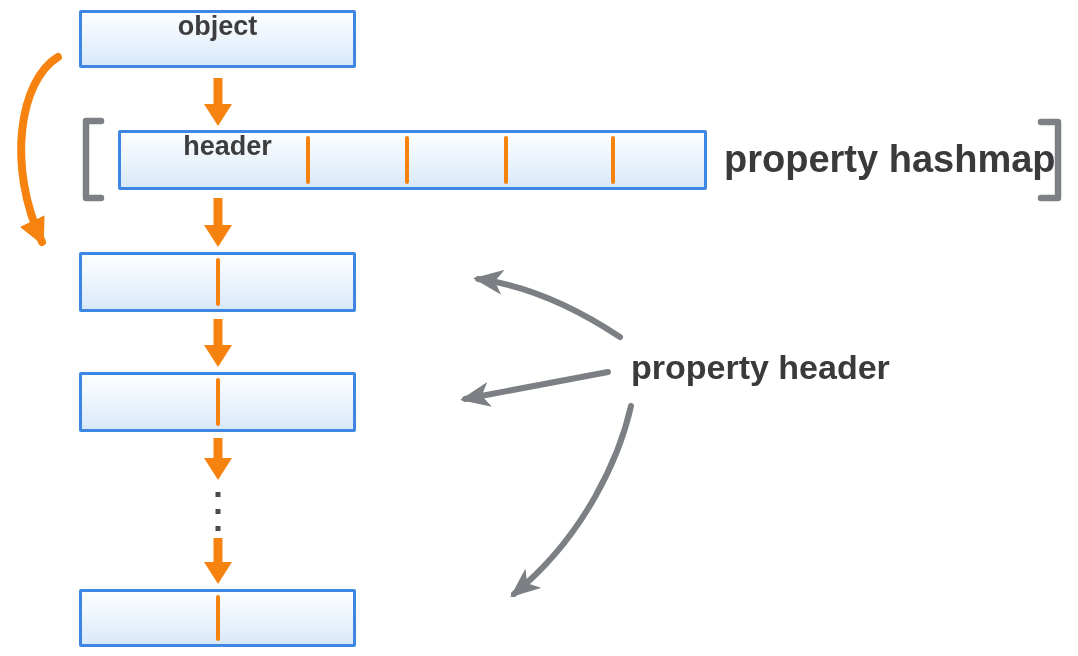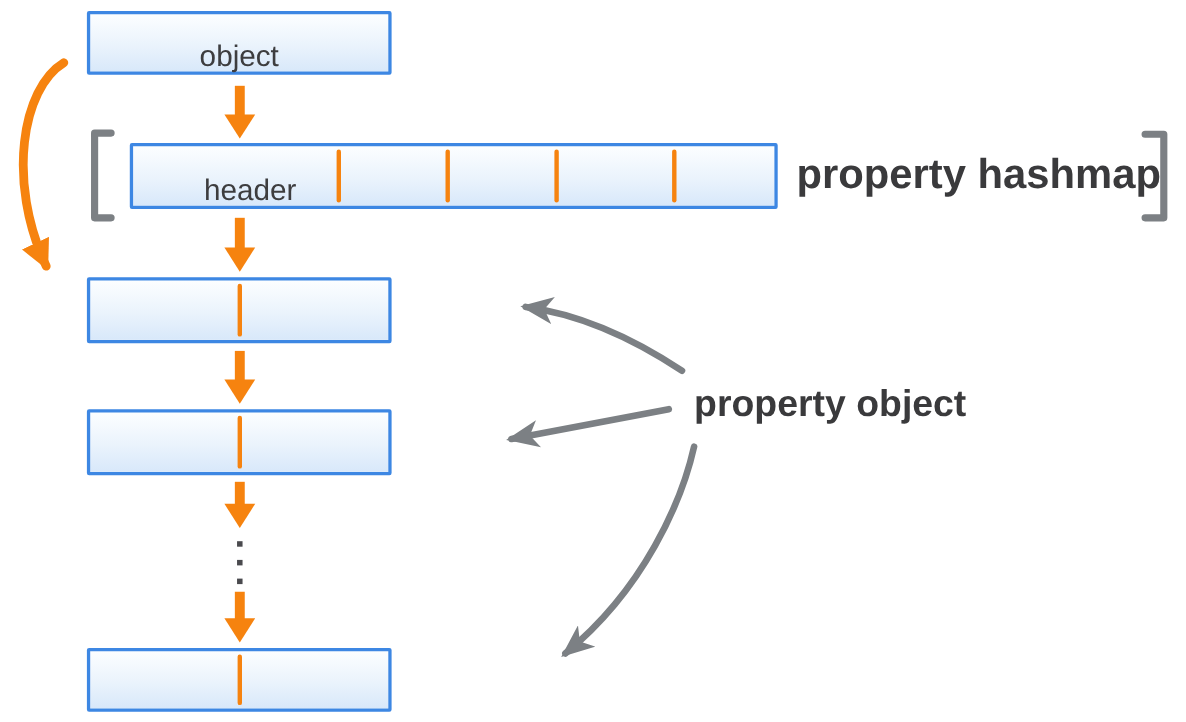--- a/index.html
+++ b/index.html
@@ -23,22 +23,23 @@
   .box {
     position: absolute;
     box-sizing: border-box;
     border: 3px solid var(--blue-border, #3D87E3);
     border-radius: 2px;
     background: linear-gradient(to bottom,
       var(--box-fill-top, #FCFEFF) 0%,
       var(--box-fill-mid, #EAF3FC) 55%,
       var(--box-fill-bottom, #D8E8FA) 100%);
     display: flex;
-    align-items: flex-end;
+    align-items: flex-start;
     justify-content: center;
+    font-weight: bold;
   }
   .box-label {
     color: var(--box-text, #3D3D3F);
     font-size: 27px;
     line-height: 1;
     white-space: nowrap;
   }
   .object-box { left: 79px; top: 10px; width: 277px; height: 58px; }
   .header-box { left: 118px; top: 130px; width: 589px; height: 60px; justify-content: flex-start; }
   .header-box .box-label {
@@ -141,15 +142,15 @@
     <span class="vdivider"></span>
   </div>
   <div class="box pair-box pair-2">
     <span class="vdivider"></span>
   </div>
   <div class="box pair-box pair-3">
     <span class="vdivider"></span>
   </div>
 
   <div class="big-label hashmap-label">property hashmap</div>
-  <div class="big-label pairs-label">property object</div>
+  <div class="big-label pairs-label">property header</div>
 
 </div>
 
 </body></html>

